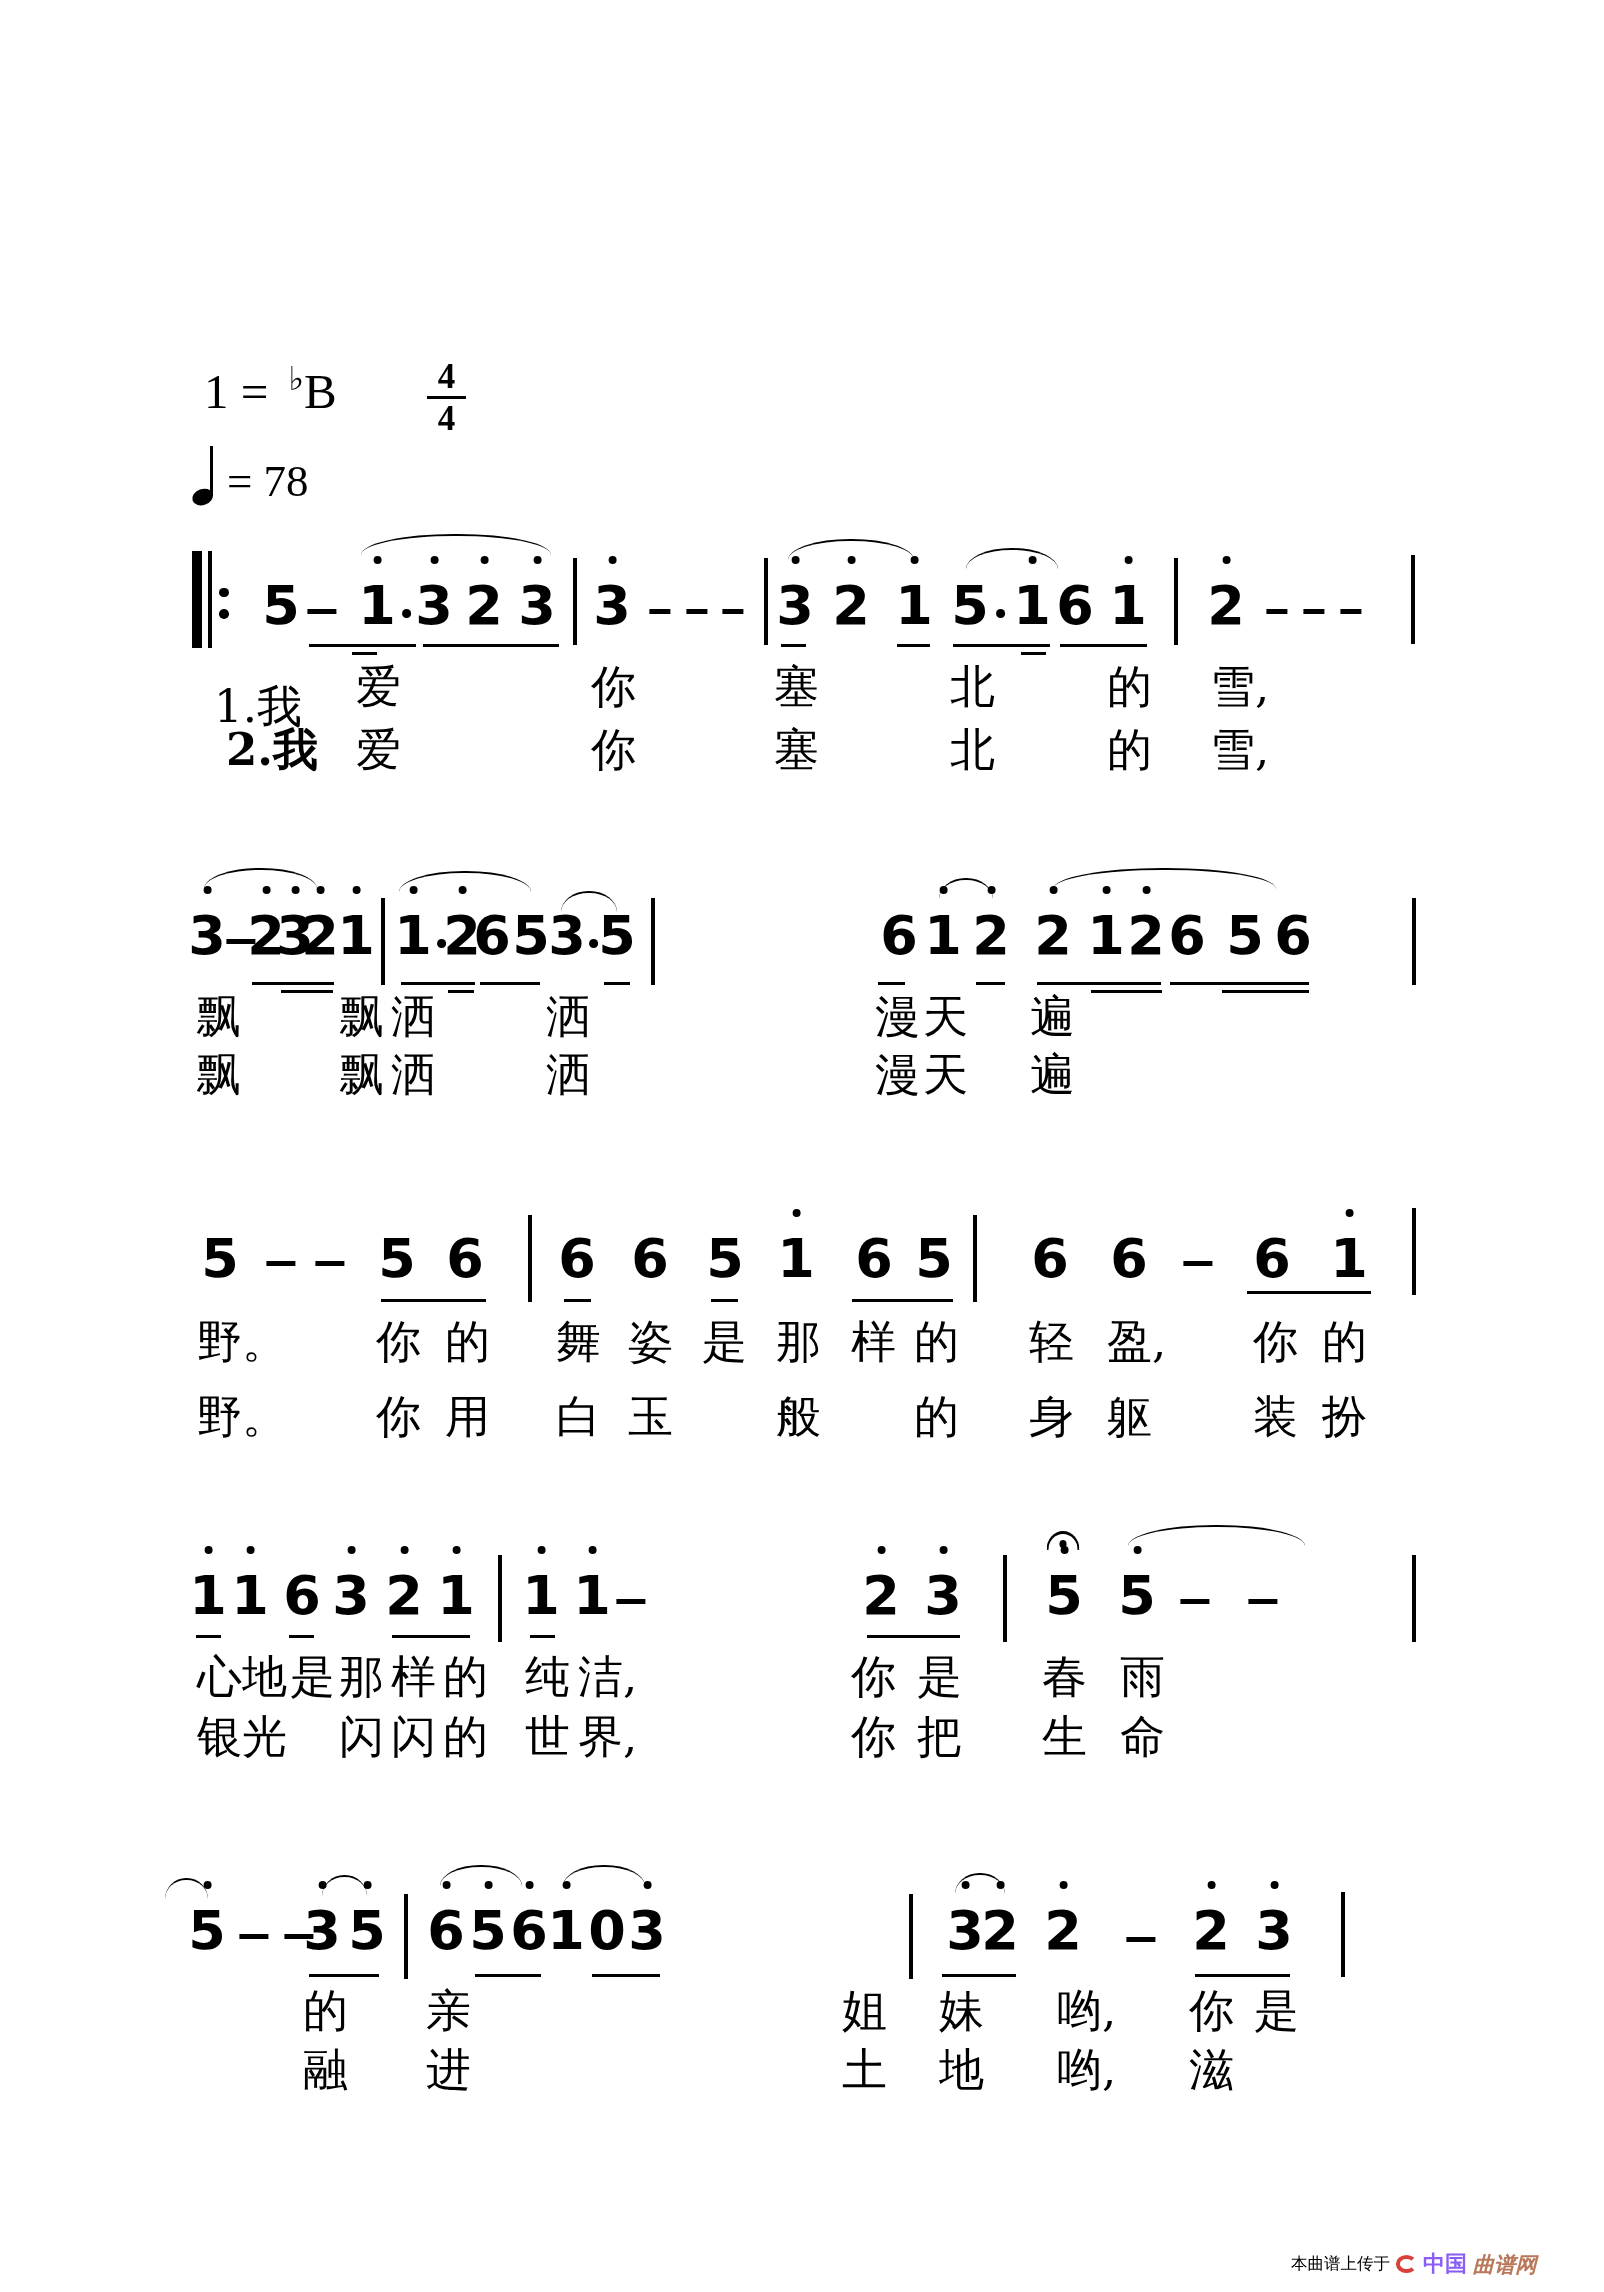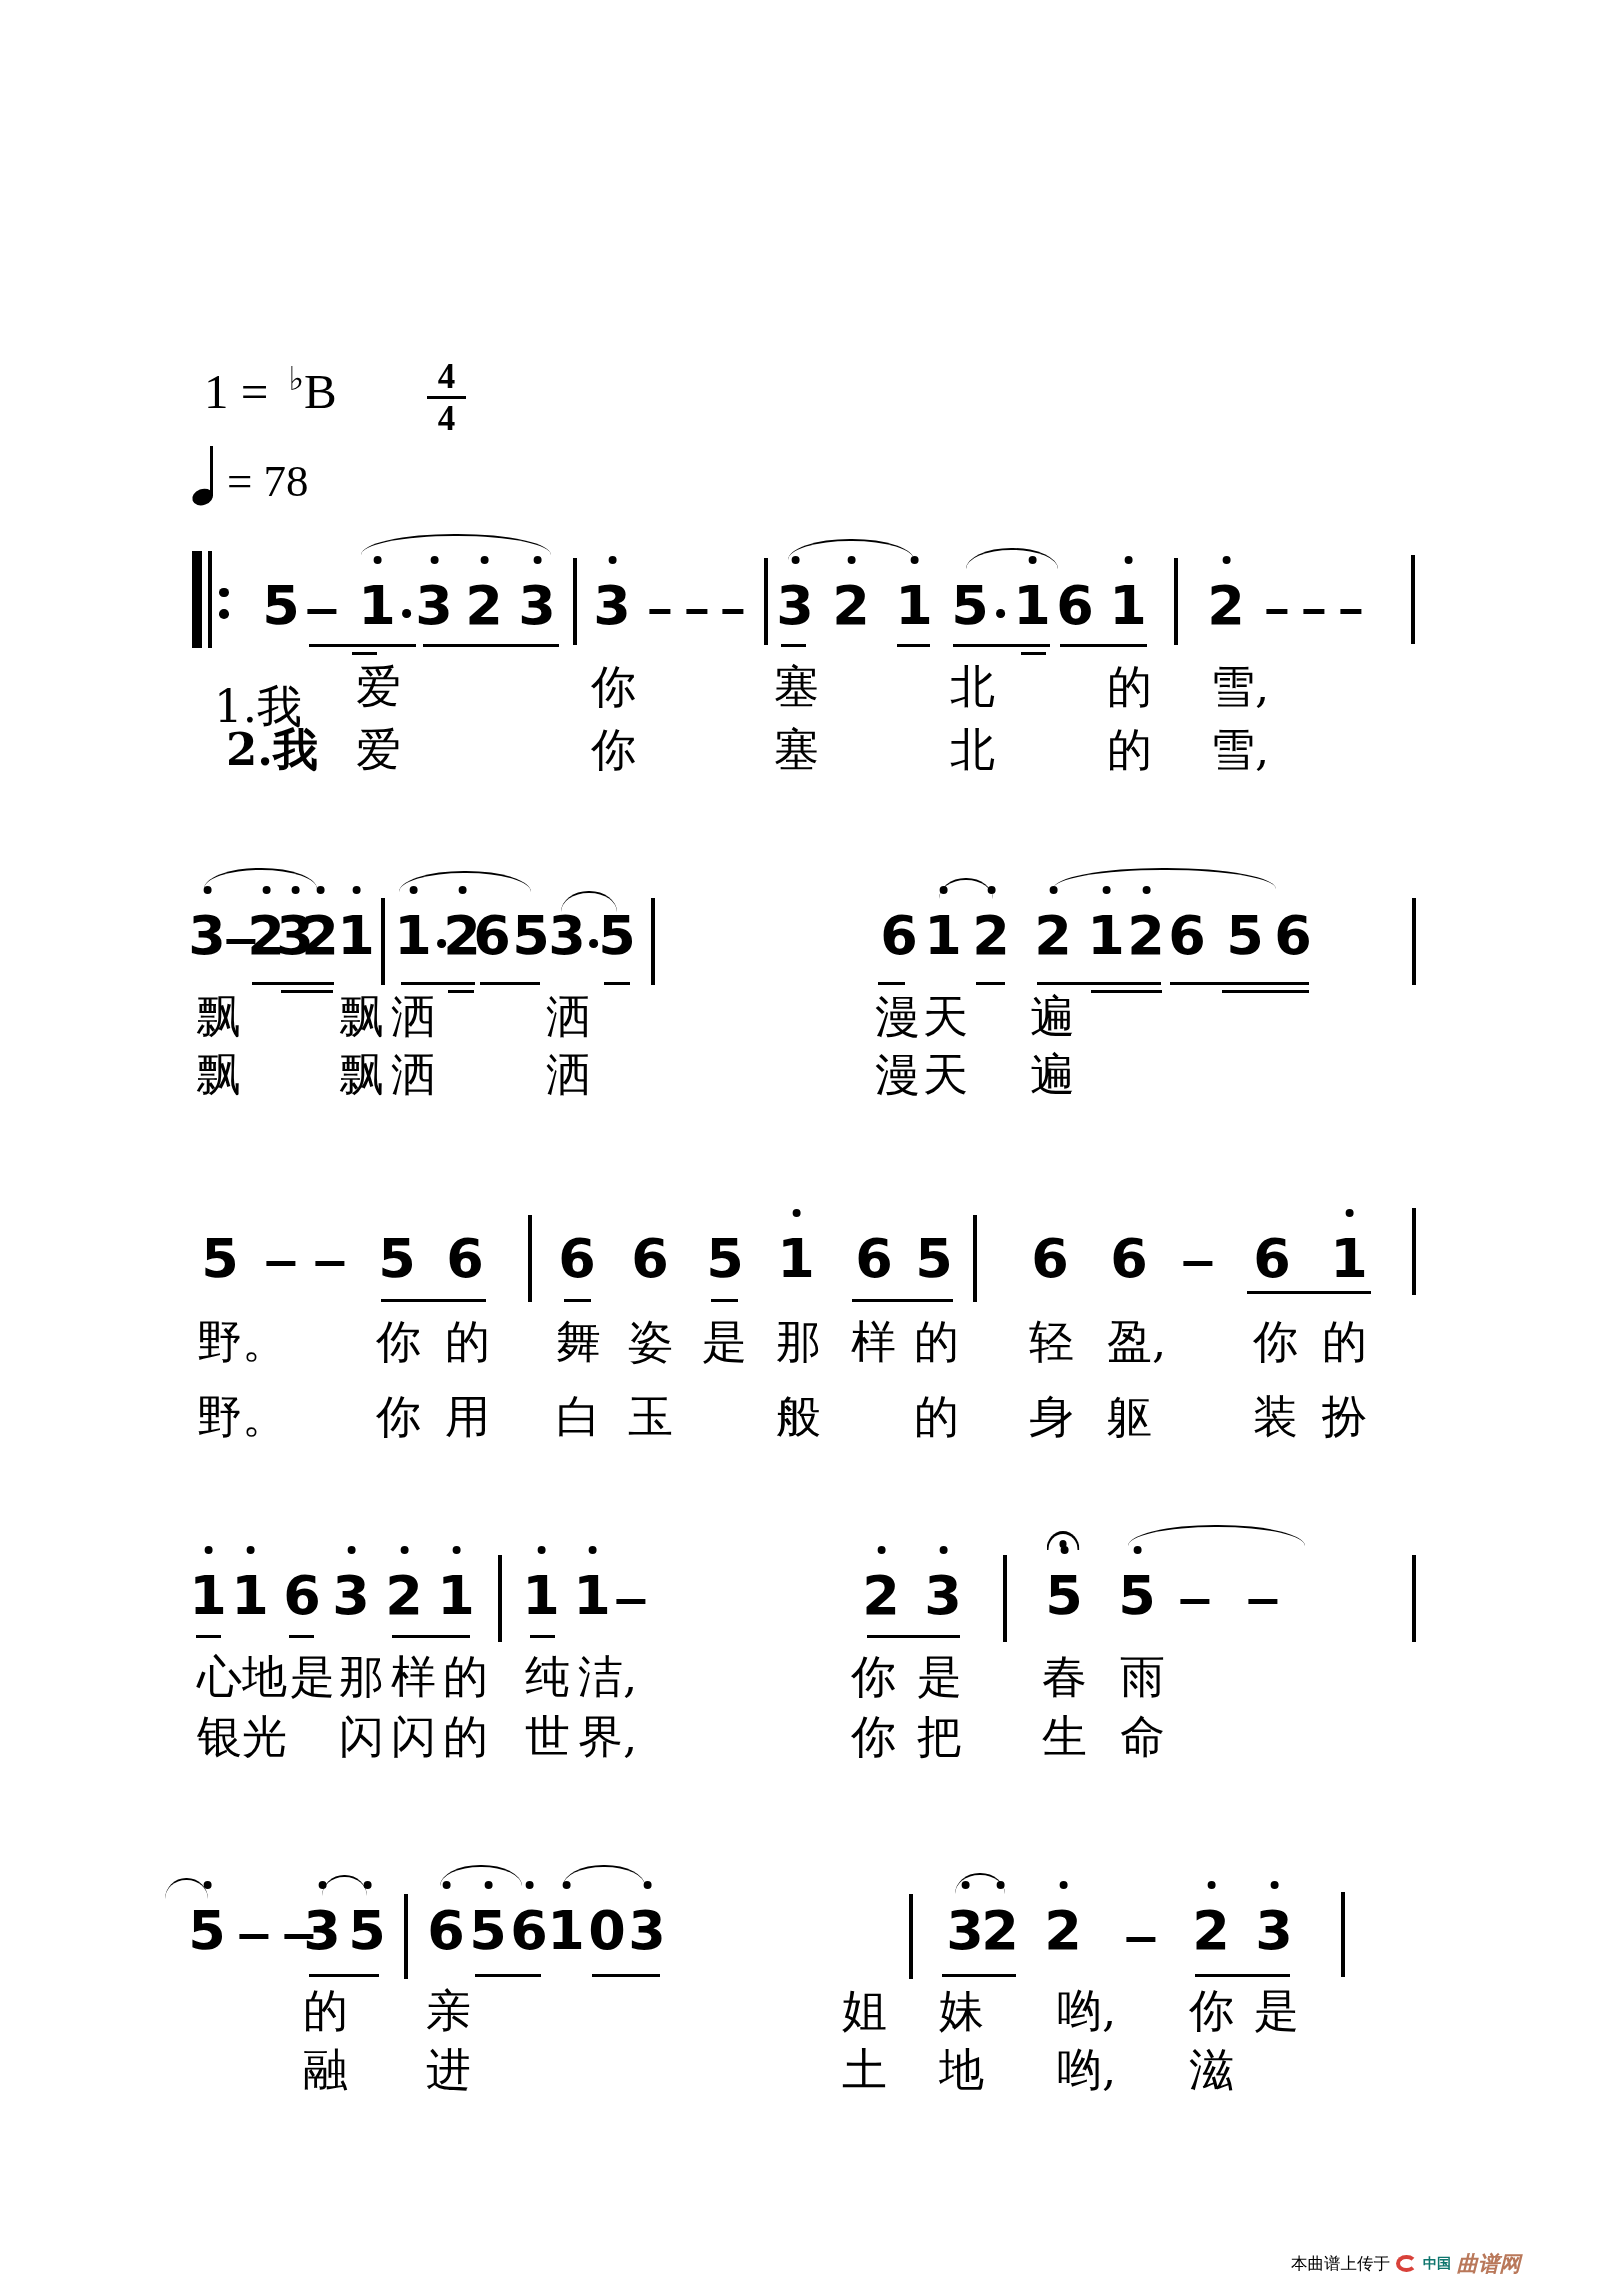--- a/index.html
+++ b/index.html
@@ -29,21 +29,21 @@
   .ul { position: absolute; height: 2.9px; background: #000; }
   .slur { position: absolute; border-top: 2.9px solid #000; border-radius: 50% 50% 0 0 / 100% 100% 0 0; height: 19.4px; }
   .fermata { position: absolute; width: 29px; height: 15.5px; border-top: 3.9px solid #000; border-left: 2.9px solid #000; border-right: 2.9px solid #000; border-radius: 50% 50% 0 0 / 100% 100% 0 0; transform: translateX(-17.5px); }
   .fermata::after { content: ""; position: absolute; left: 10.7px; top: 5.8px; width: 7.8px; height: 7.8px; border-radius: 50%; background: #000; }
 
   .lyric { position: absolute; font-family: "DejaVu Serif", serif; font-size: 45px; line-height: 54px; transform: translateX(-22px); white-space: pre; }
   .verse-num { font-style: italic; font-family: "Liberation Serif", serif; }
 
   .footer { position: absolute; left: 1291px; top: 2249px; font-family: "DejaVu Sans", sans-serif; font-size: 16.5px; display: flex; align-items: center; gap: 5.8px; }
   .footer .logo-mark { display: inline-block; width: 21.3px; height: 17.5px; border-radius: 50%; border: 4.9px solid #d8413a; border-right-color: transparent; box-sizing: border-box; }
-  .footer .logo-a { font-weight: bold; font-size: 14px; color: #0f766e; }
+  .footer .logo-a { font-weight: bold; font-size: 22px; color: #8b5cf6; }
   .footer .logo-b { font-weight: bold; font-size: 21.3px; color: #b9785a; font-style: italic; }
 </style>
 </head>
 <body>
 
 <div id="page">
 
 
   <div class="key">
     <span>1 = </span><span class="flat">♭</span><span>B</span>

